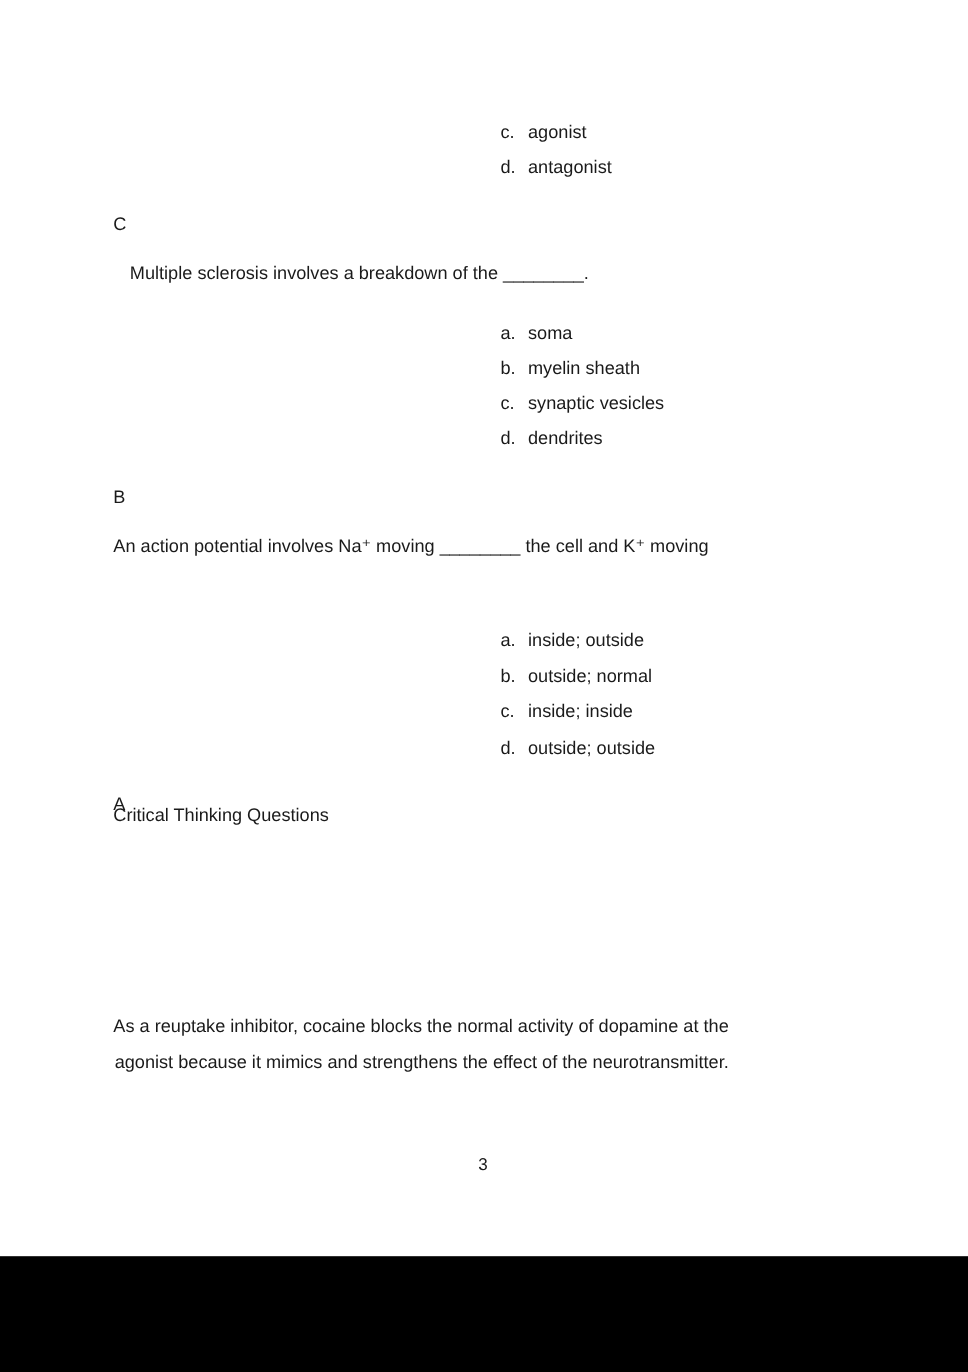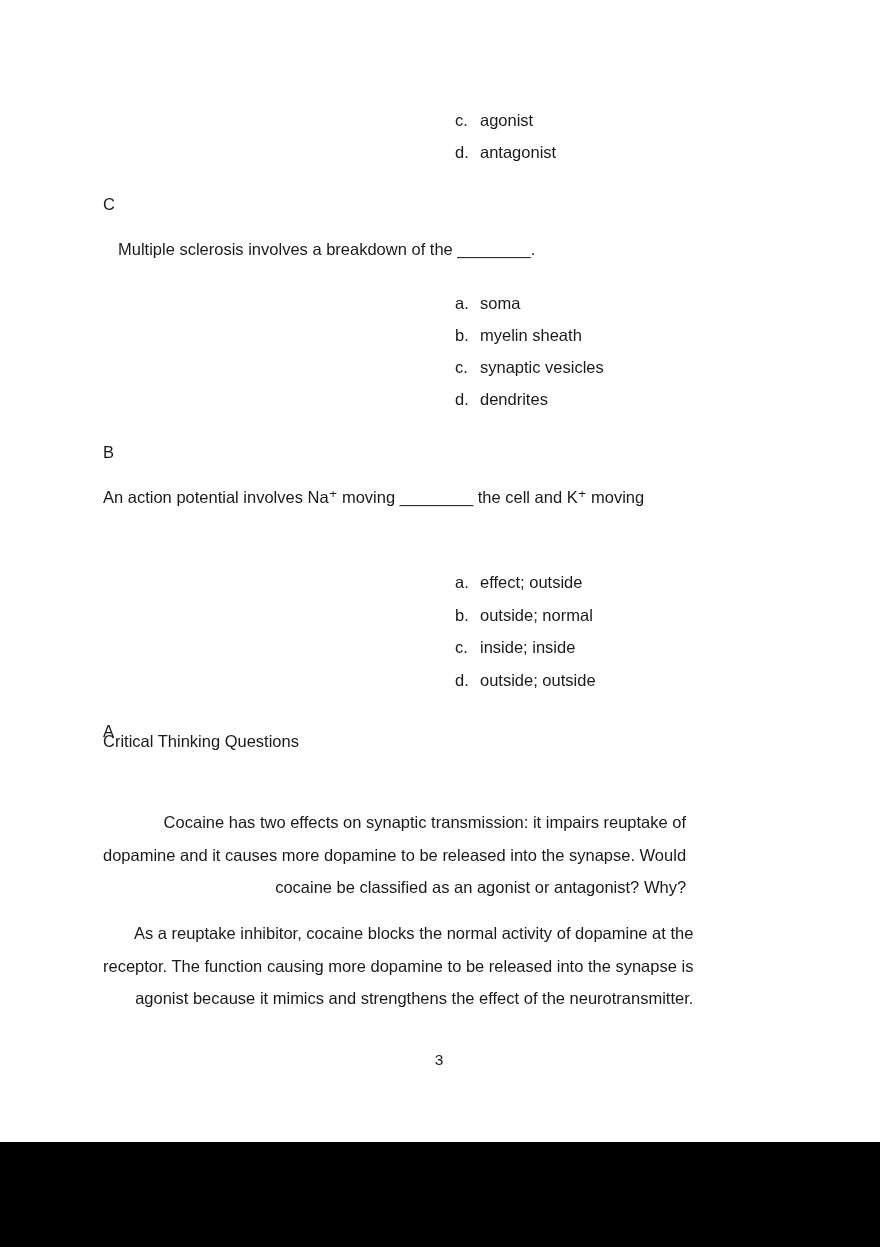--- a/index.html
+++ b/index.html
@@ -109,49 +109,43 @@
 
   <div class="abs answer-letter" style="top:436px">B</div>
 
   <div class="abs" style="left:103px; top:481px">
     <div class="para-line">An action potential involves Na⁺ moving ________ the cell and K⁺ moving</div>
   </div>
 
   <div class="abs options tall" style="top:566px">
     <div class="option-row">
       <span class="option-letter">a.</span>
-      <span class="option-label">effect; outside</span>
+      <span class="option-label">inside; outside</span>
     </div>
     <div class="option-row">
       <span class="option-letter">b.</span>
       <span class="option-label">outside; normal</span>
     </div>
     <div class="option-row">
       <span class="option-letter">c.</span>
       <span class="option-label">inside; inside</span>
     </div>
     <div class="option-row">
       <span class="option-letter">d.</span>
       <span class="option-label">outside; outside</span>
     </div>
   </div>
 
   <div class="abs answer-letter" style="top:715px">A</div>
 
   <div class="abs answer-letter" style="top:725px">Critical Thinking Questions</div>
 
-  <div class="abs" style="left:103px; top:806px">
-    <div class="para-line">Cocaine has two effects on synaptic transmission: it impairs reuptake of</div>
-    <div class="para-line">dopamine and it causes more dopamine to be released into the synapse. Would</div>
-    <div class="para-line">cocaine be classified as an agonist or antagonist? Why?</div>
-  </div>
 
   <div class="abs" style="left:103px; top:917px">
     <div class="para-line">As a reuptake inhibitor, cocaine blocks the normal activity of dopamine at the</div>
-    <div class="para-line">receptor. The function causing more dopamine to be released into the synapse is</div>
     <div class="para-line">agonist because it mimics and strengthens the effect of the neurotransmitter.</div>
   </div>
 
   <div class="abs page-number" style="top:1044px">3</div>
 
   <div class="abs footer-bar"></div>
 
 </div>
 
 </body></html>

